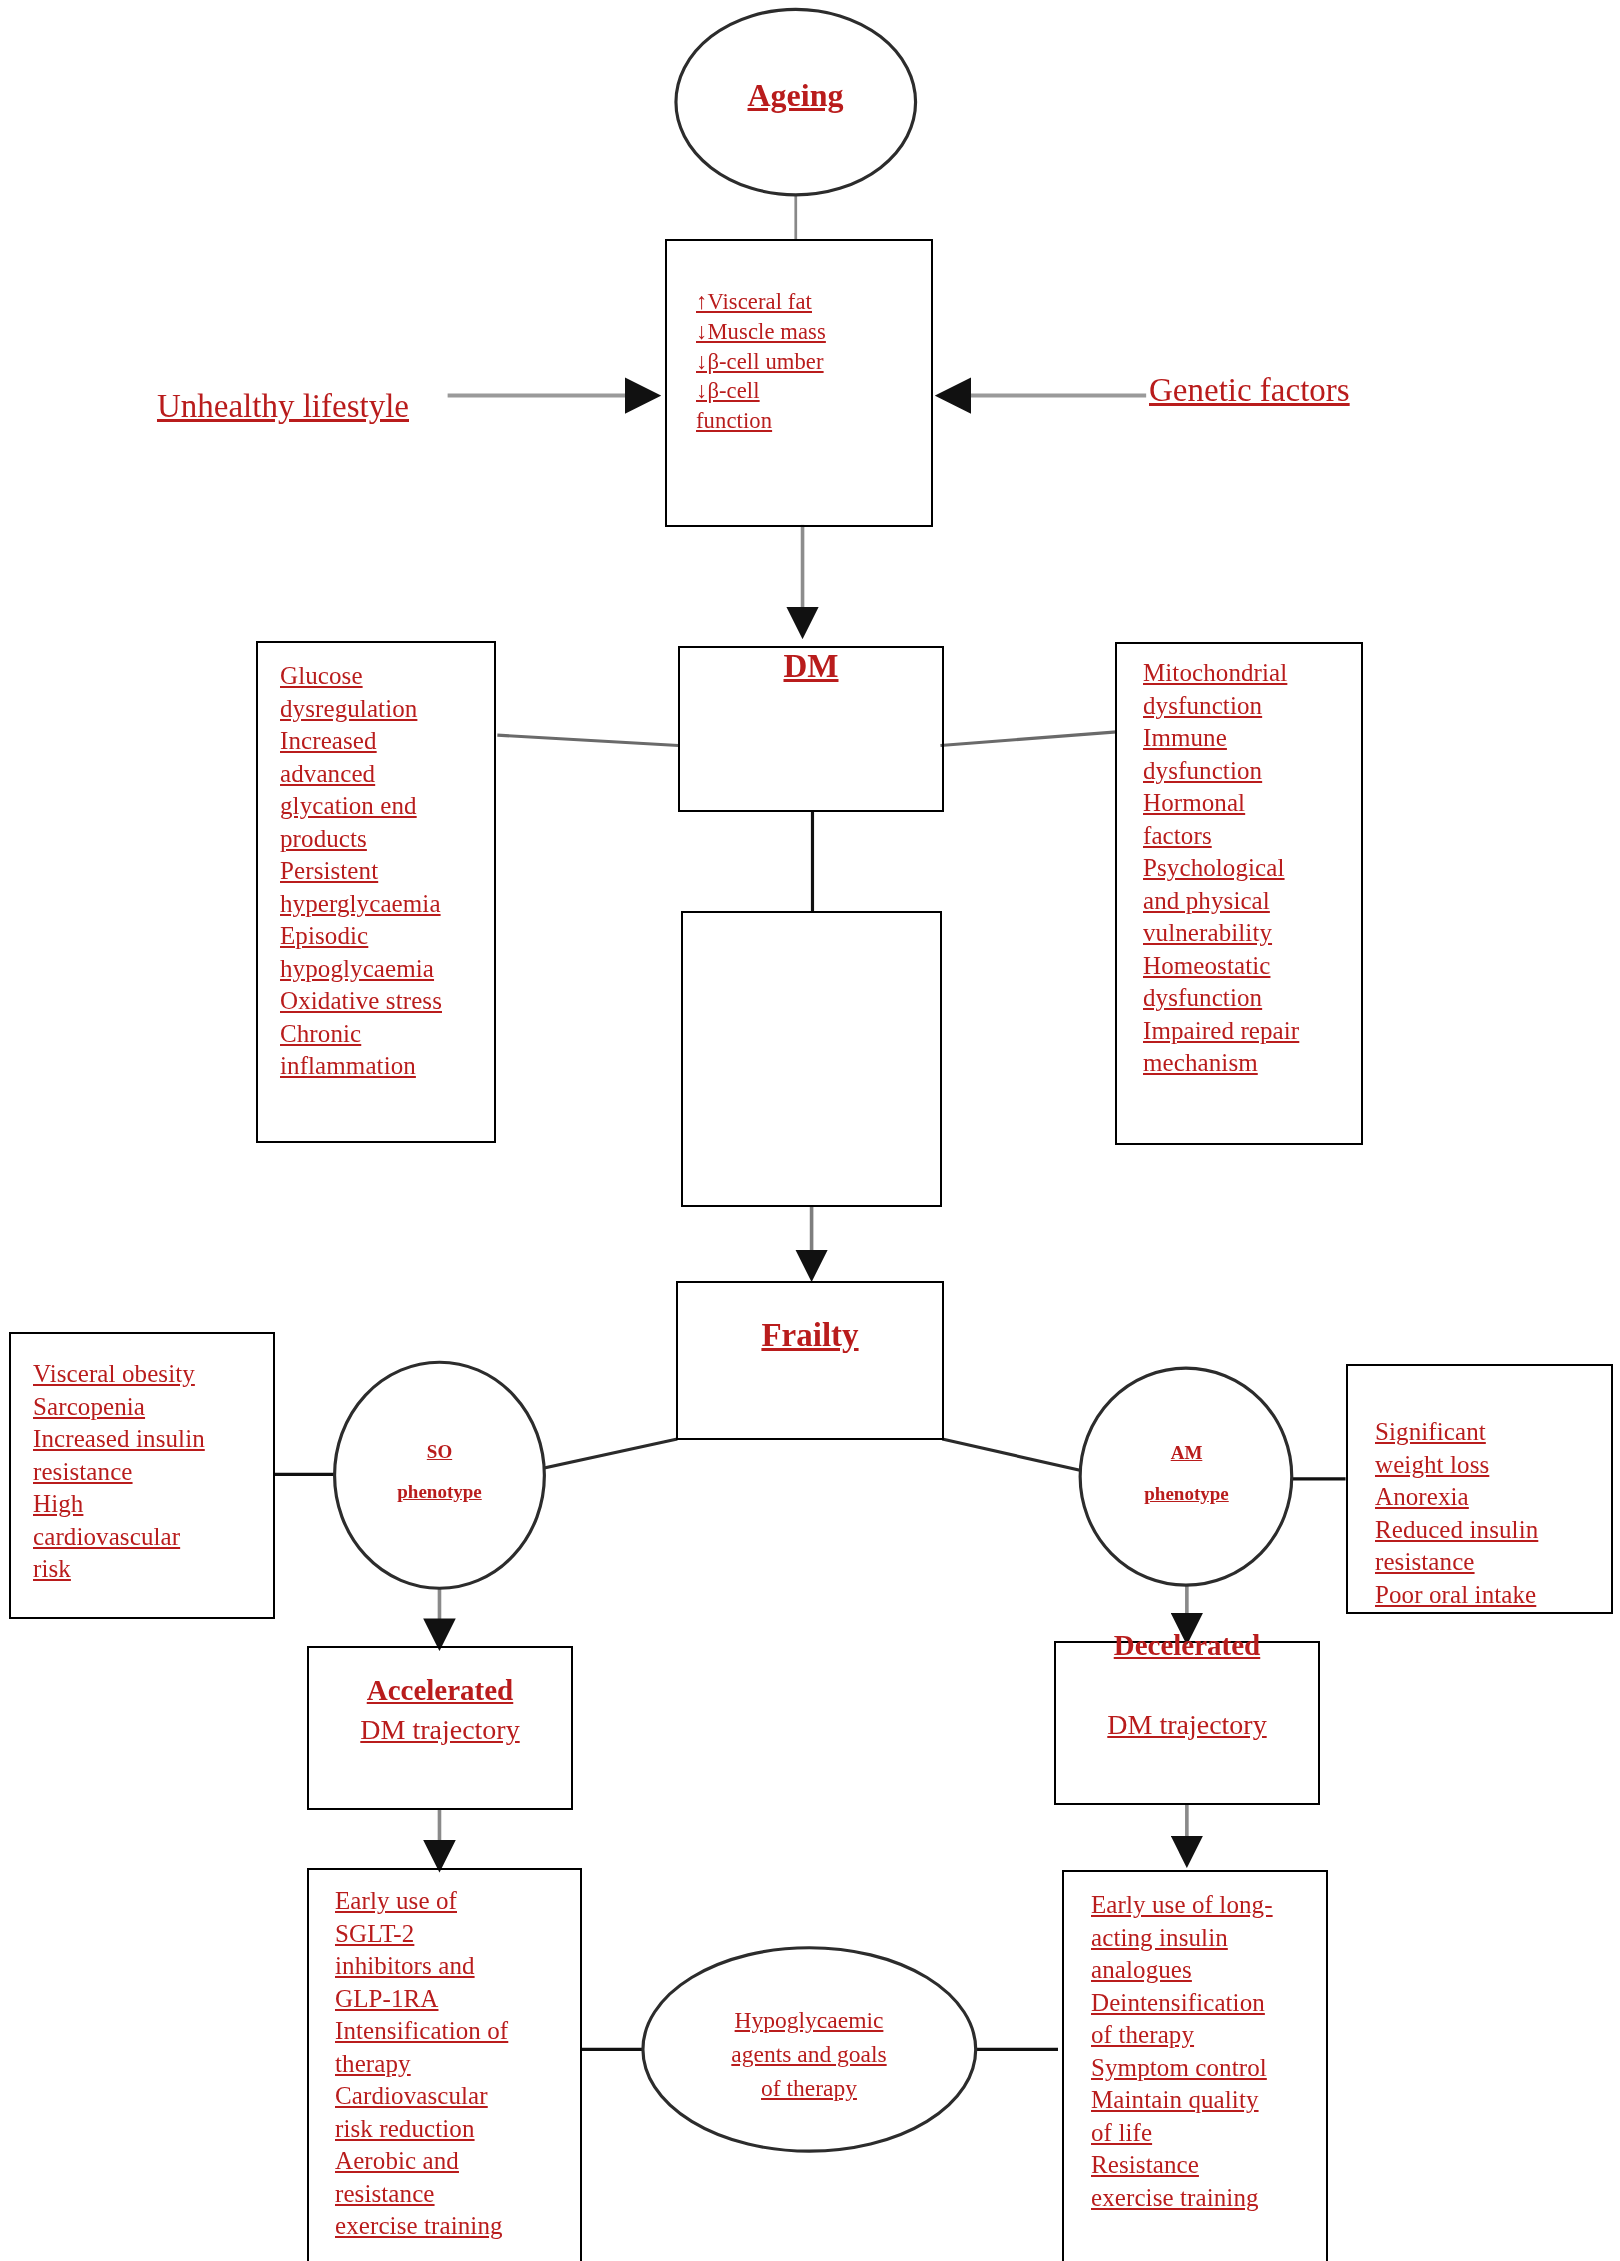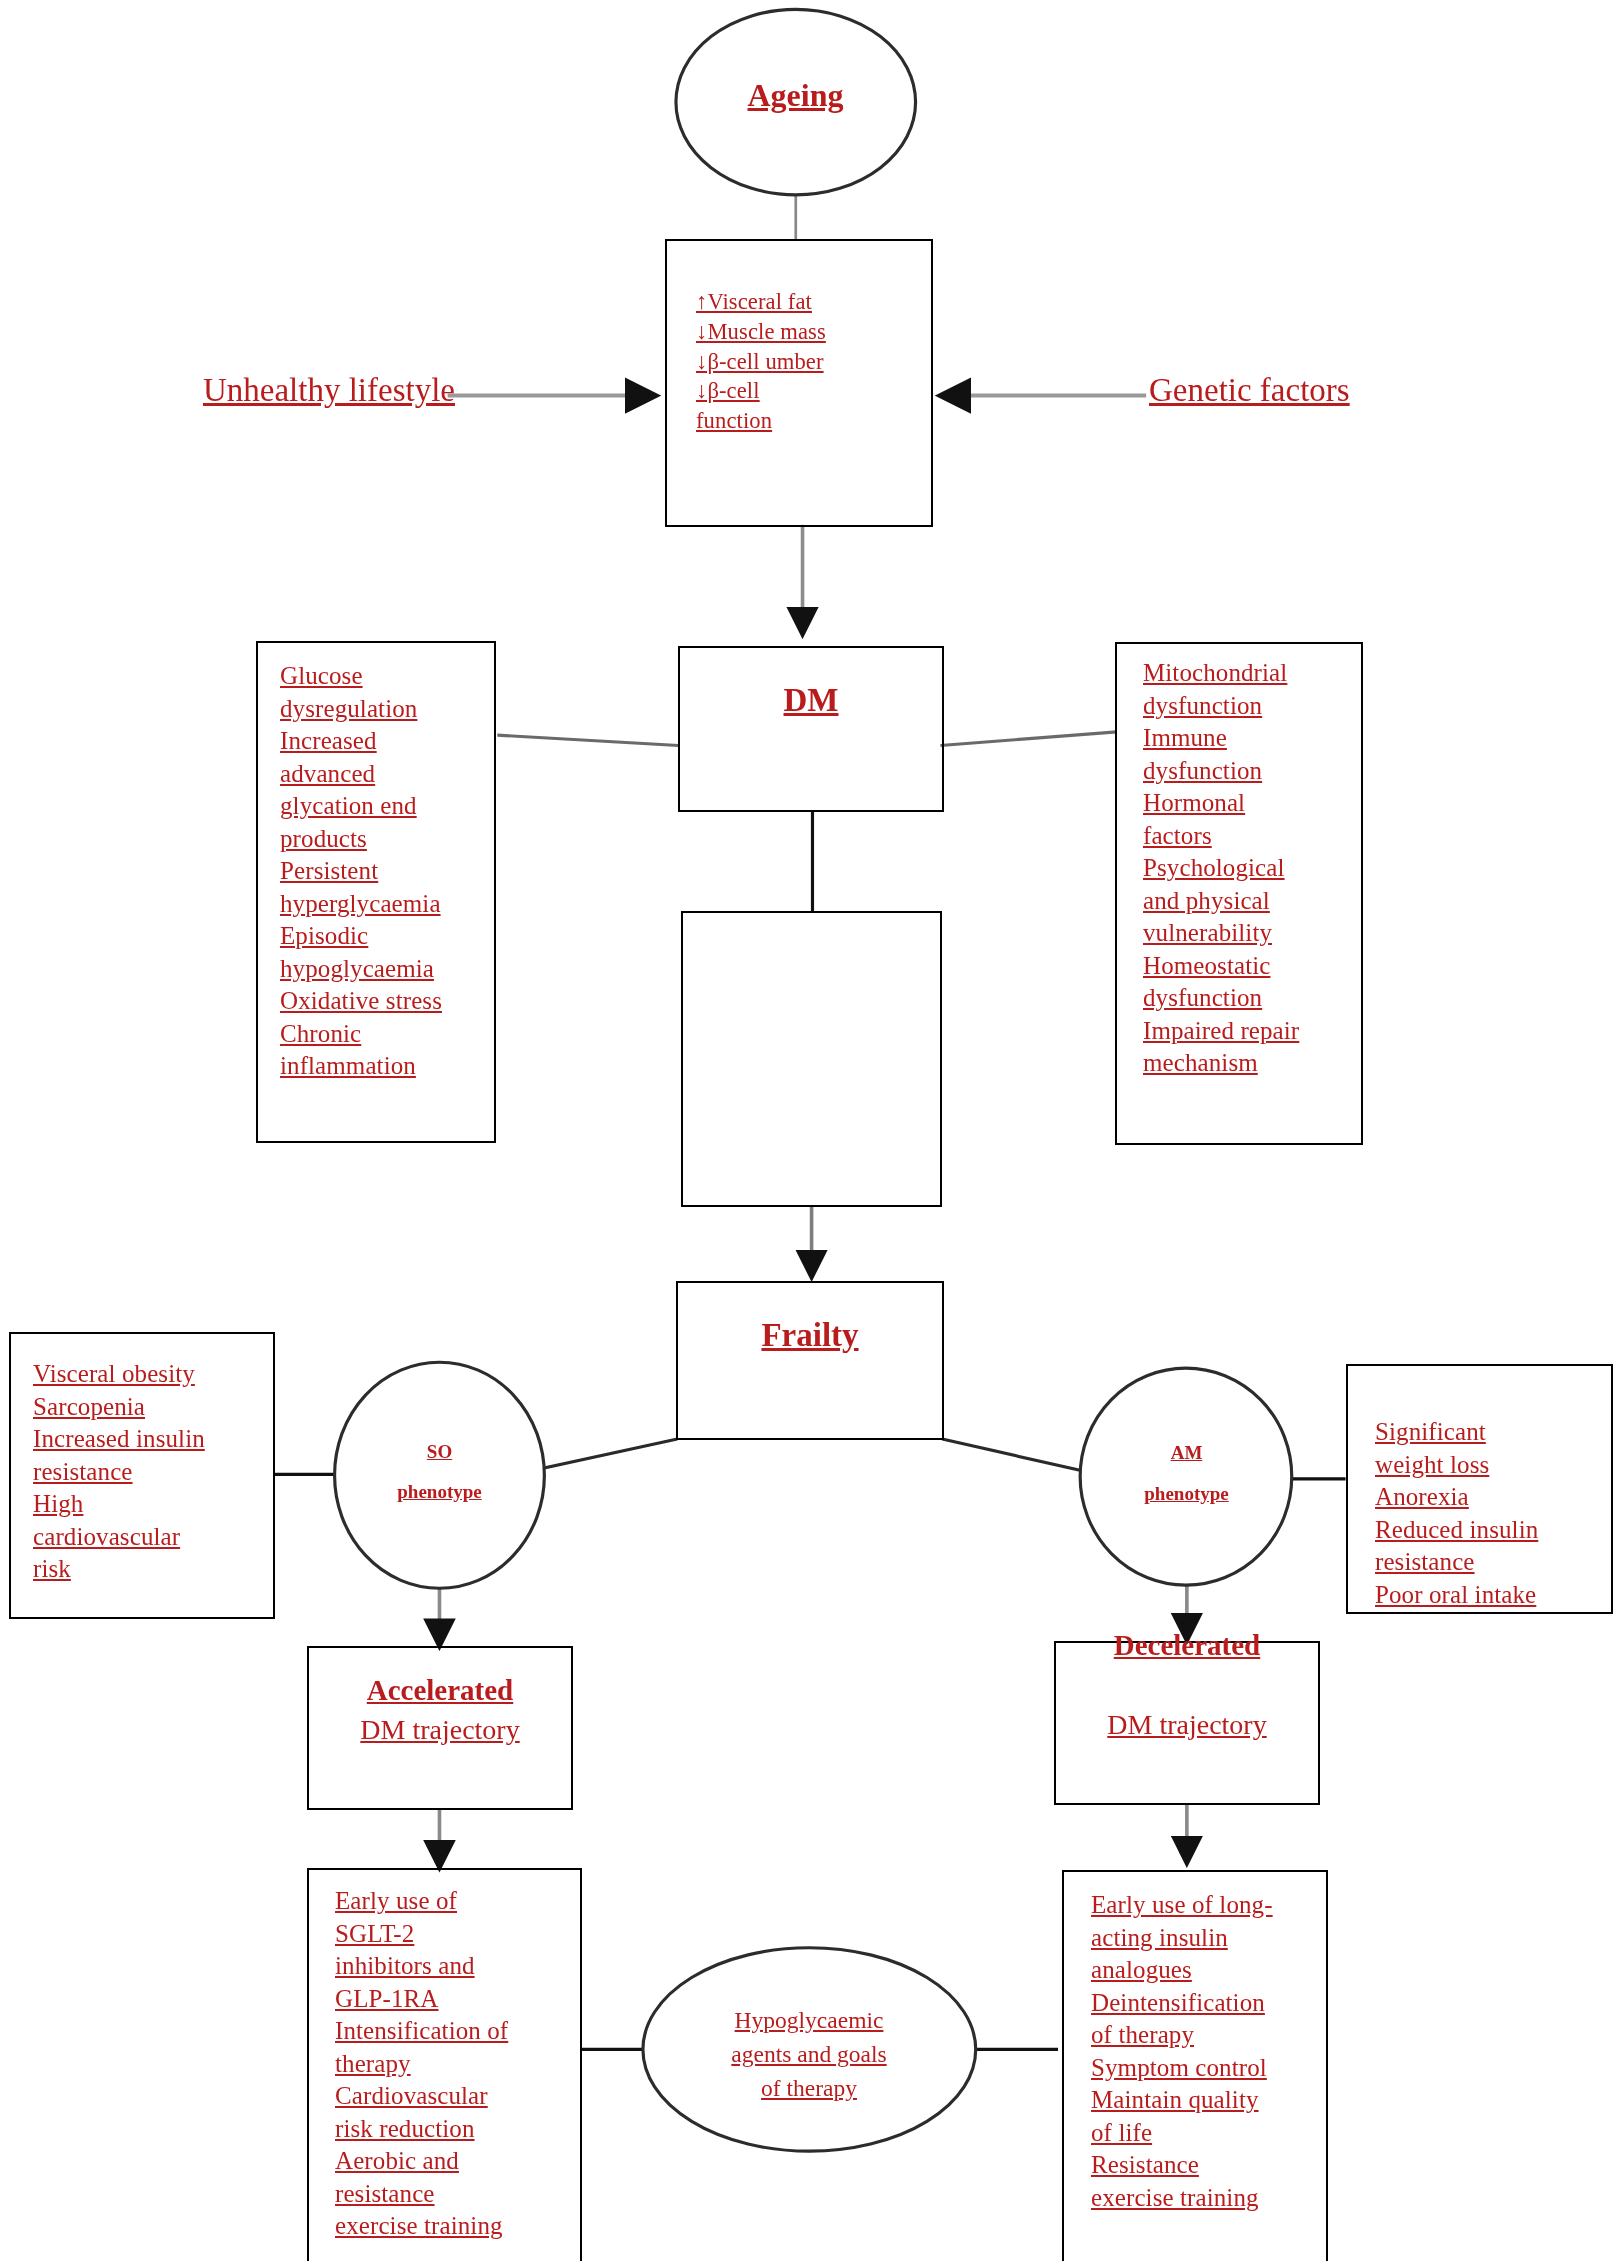--- a/index.html
+++ b/index.html
@@ -80,26 +80,26 @@
 
   <div class="txt serif bold ctr" style="left:678px;top:77px;width:235px;font-size:32px;">Ageing</div>
 
   <div class="node rectbox" style="left:665px;top:239px;width:268px;height:288px;"></div>
   <div class="txt serif list nowrap" style="left:696px;top:287px;width:235px;font-size:22.6px;line-height:1.32;">↑Visceral fat
 ↓Muscle mass
 ↓β-cell umber
 ↓β-cell
 function</div>
 
-  <div class="txt serif lbl-lg" style="left:111px;top:372px;width:344px;text-align:right;">Unhealthy lifestyle</div>
+  <div class="txt serif lbl-lg" style="left:111px;top:388px;width:344px;text-align:center;">Unhealthy lifestyle</div>
 
   <div class="txt serif lbl-lg" style="left:1149px;top:372px;width:407px;text-align:left;">Genetic factors</div>
 
   <div class="node rectbox" style="left:678px;top:646px;width:266px;height:166px;"></div>
-  <div class="txt serif bold ctr" style="left:678px;top:682px;width:266px;font-size:33px;">DM</div>
+  <div class="txt serif bold ctr" style="left:678px;top:648px;width:266px;font-size:33px;">DM</div>
 
   <div class="node rectbox" style="left:256px;top:641px;width:240px;height:502px;"></div>
   <div class="txt serif list nowrap" style="left:280px;top:660px;width:213px;">Glucose
 dysregulation
 Increased
 advanced
 glycation end
 products
 Persistent
 hyperglycaemia

